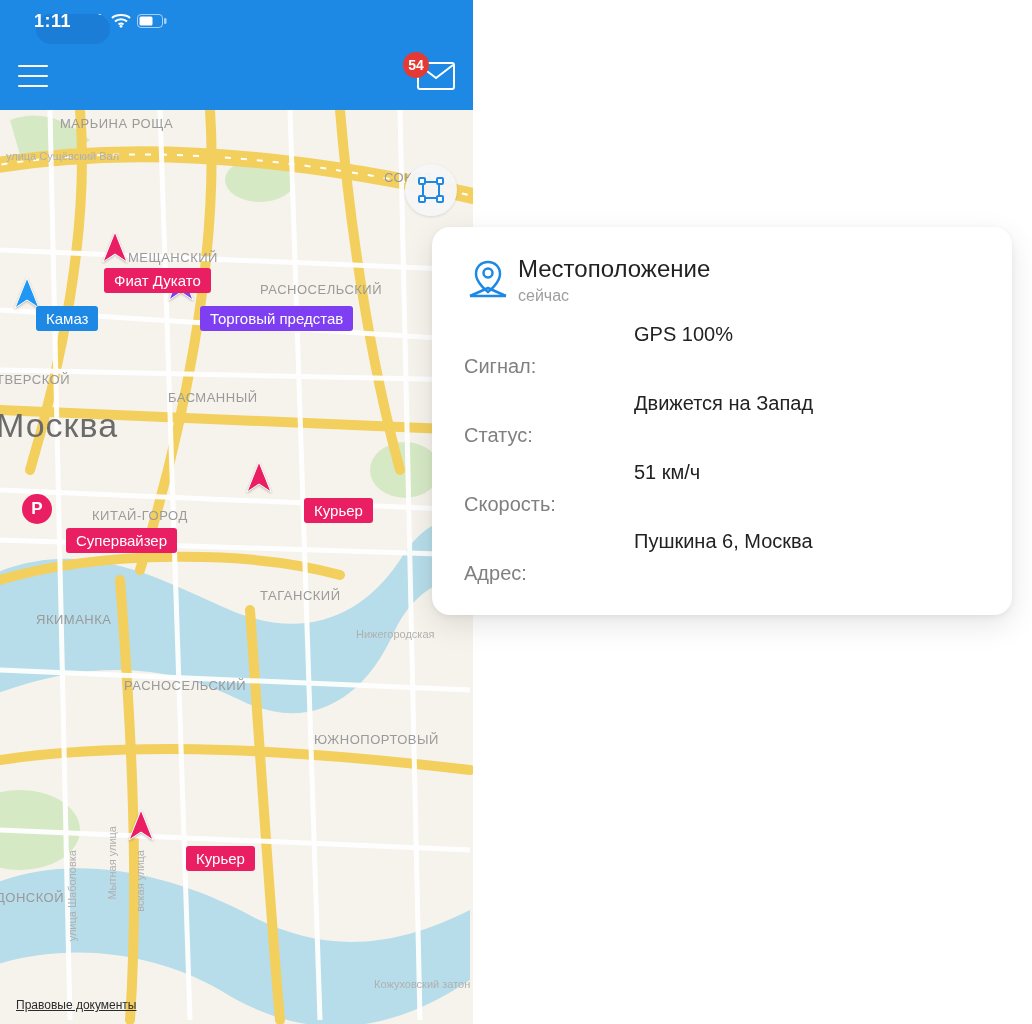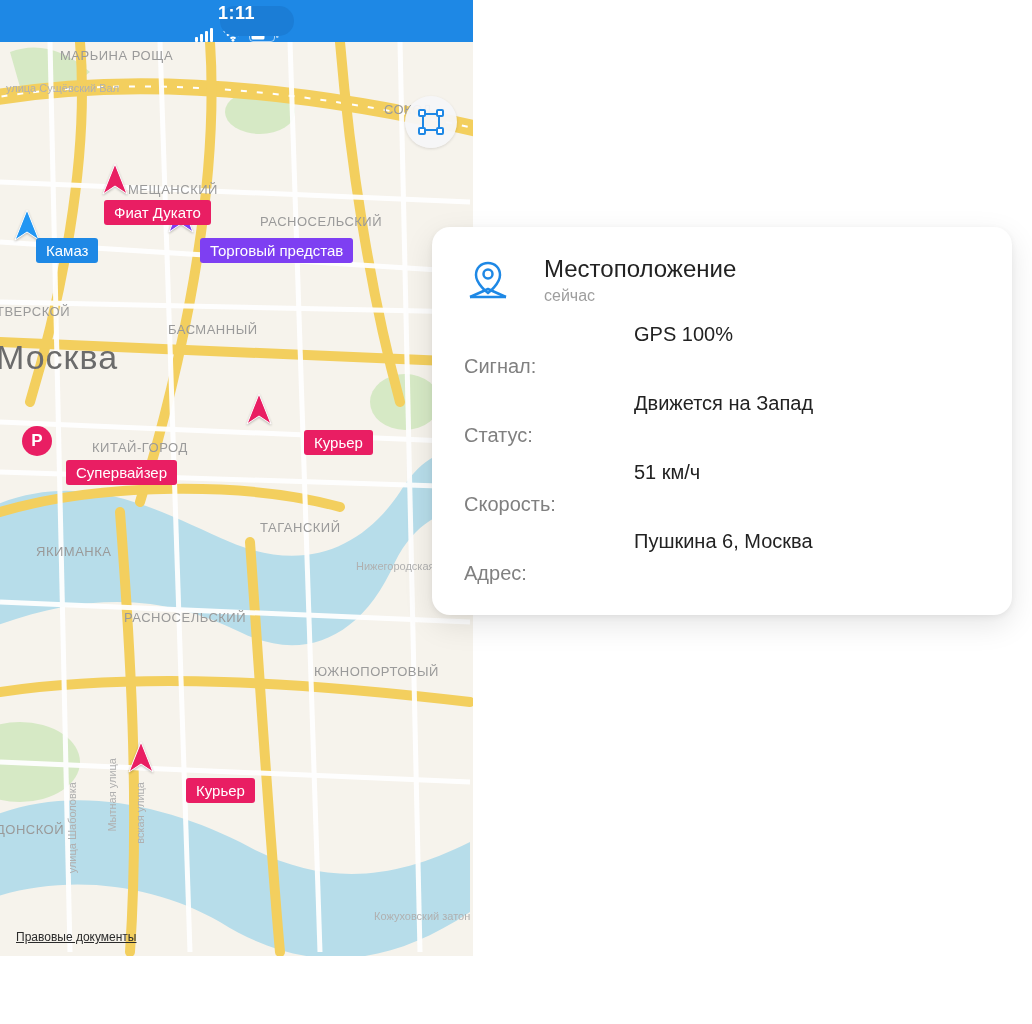--- a/index.html
+++ b/index.html
@@ -1,21 +1,21 @@
 <!DOCTYPE html>
 <html><head>
 <meta charset="utf-8">
 <style>
   * { box-sizing: border-box; margin: 0; padding: 0; }
   html, body { width: 1032px; height: 1024px; font-family: -apple-system, Helvetica, Arial, sans-serif; background: #fff; }
   .stage { position: relative; width: 1032px; height: 1024px; }
 
   
   .phone { position: absolute; left: 0; top: 0; width: 473px; height: 1024px; border-radius: 0; overflow: hidden; background:#fff; }
-  .status-bar { height: 42px; background:#1e88e5; display:flex; align-items:center; justify-content:space-between; padding:0 22px; color:#fff; font-weight:600;flex-direction:column; }
+  .status-bar { height: 42px; background:#1e88e5; display:flex; align-items:center; padding:0 22px; color:#fff; font-weight:600; }
   .status-bar .time { background: rgba(255,255,255,.0); border-radius:14px; padding:3px 12px; font-size:18px; letter-spacing:.5px; position:relative;}
   .status-bar .time-pill { position:absolute; left:14px; top:6px; width:74px; height:30px; background:#1b7dd6; border-radius:15px;}
   .status-bar span.timeval { position:relative; z-index:2;}
   .status-icons { display:flex; gap:6px; align-items:center; }
   .status-icons svg { display:block; }
   .nav-bar { height: 68px; background:#1e88e5; display:flex; align-items:center; justify-content:space-between; padding:0 18px 0 18px; }
   .hamburger { width:30px; height:22px; display:flex; flex-direction:column; justify-content:space-between; cursor:pointer;}
   .hamburger span{ display:block; height:2px; background:#fff; border-radius:1px;}
   .mail-wrap { position:relative; }
   .mail-wrap svg { display:block; }
@@ -30,21 +30,21 @@
   .tag { position:absolute; font-size:15px; color:#fff; padding:4px 10px; border-radius:3px; white-space:nowrap; font-weight:400;}
   .tag.pink { background:#e91e63;}
   .tag.blue { background:#1e88e5;}
   .tag.purple { background:#7e3ff2;}
   .park { position:absolute; width:30px; height:30px; border-radius:50%; background:#e91e63; color:#fff; display:flex; align-items:center; justify-content:center; font-weight:600; font-size:17px;}
   .tool-btn { position:absolute; width:52px; height:52px; border-radius:26px; background:rgba(245,246,248,.95); box-shadow:0 1px 3px rgba(0,0,0,.12); display:flex; align-items:center; justify-content:center; }
   .legal { position:absolute; left:16px; bottom:12px; font-size:12px; color:#2b2b2b; text-decoration:underline; }
 
   
   .card { position:absolute; left:432px; top:227px; width:580px; background:#fff; border-radius:18px; box-shadow:0 10px 30px rgba(0,0,0,.10), 0 2px 6px rgba(0,0,0,.06); padding:28px 34px 30px 32px; }
-  .card-head { display:flex; gap:32px; align-items:flex-end; margin-bottom:18px;}
+  .card-head { display:flex; gap:6px; align-items:center; margin-bottom:18px;}
   .card-head svg { flex:0 0 auto; }
   .card-title { font-size:24px; color:#222; font-weight:500; }
   .card-sub { font-size:16px; color:#9e9e9e; margin-top:4px;}
   .rows { display:grid; grid-template-columns: 170px 1fr; row-gap:14px; font-size:20px; }
   .rows .k { color:#808080;margin-top:32px; }
   .rows .v { color:#222; }
 </style>
 </head>
 <body>
 
@@ -75,20 +75,34 @@
             <circle cx="10" cy="12.3" r="1.4" fill="#fff"></circle>
           </svg>
         <svg width="30" height="14" viewBox="0 0 30 14">
             <rect x="0.5" y="0.5" width="25" height="13" rx="3.5" fill="none" stroke="#fff" stroke-opacity="0.6"></rect>
             <rect x="2.5" y="2.5" width="13" height="9" rx="1.5" fill="#fff"></rect>
             <rect x="27" y="4" width="2.5" height="6" rx="1.2" fill="#fff" fill-opacity="0.6"></rect>
           </svg>
       </div>
     </div>
 
+    <div class="nav-bar">
+      <div class="hamburger">
+          <span></span>
+          <span></span>
+          <span></span>
+        </div>
+      <div class="mail-wrap">
+        <svg width="38" height="28" viewBox="0 0 38 28">
+            <rect x="1" y="1" width="36" height="26" rx="2" fill="none" stroke="#fff" stroke-width="2"></rect>
+            <path d="M2 3 L19 16 L36 3" fill="none" stroke="#fff" stroke-width="2"></path>
+          </svg>
+        <div class="badge">54</div>
+      </div>
+    </div>
 
     <div class="map">
       <svg class="base" width="473" height="914" viewBox="0 0 473 914">
         <rect width="473" height="914" fill="#f6f3ec"></rect>
 
         <path d="M10 10 Q50 -5 90 30 Q60 55 20 45 Z" fill="#d6e9c5"></path>
         <ellipse cx="260" cy="70" rx="35" ry="22" fill="#d6e9c5"></ellipse>
         <ellipse cx="405" cy="360" rx="35" ry="28" fill="#d6e9c5"></ellipse>
         <ellipse cx="20" cy="720" rx="60" ry="40" fill="#d6e9c5"></ellipse>
 

